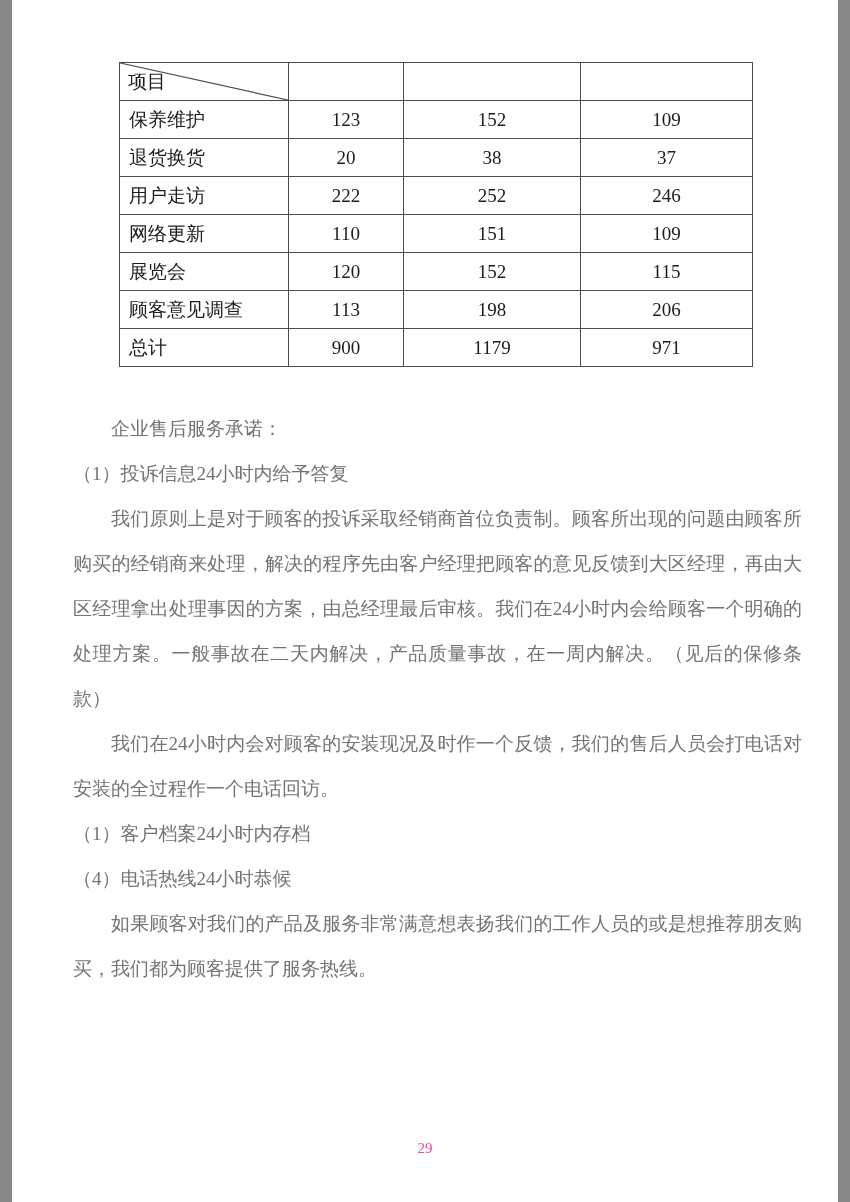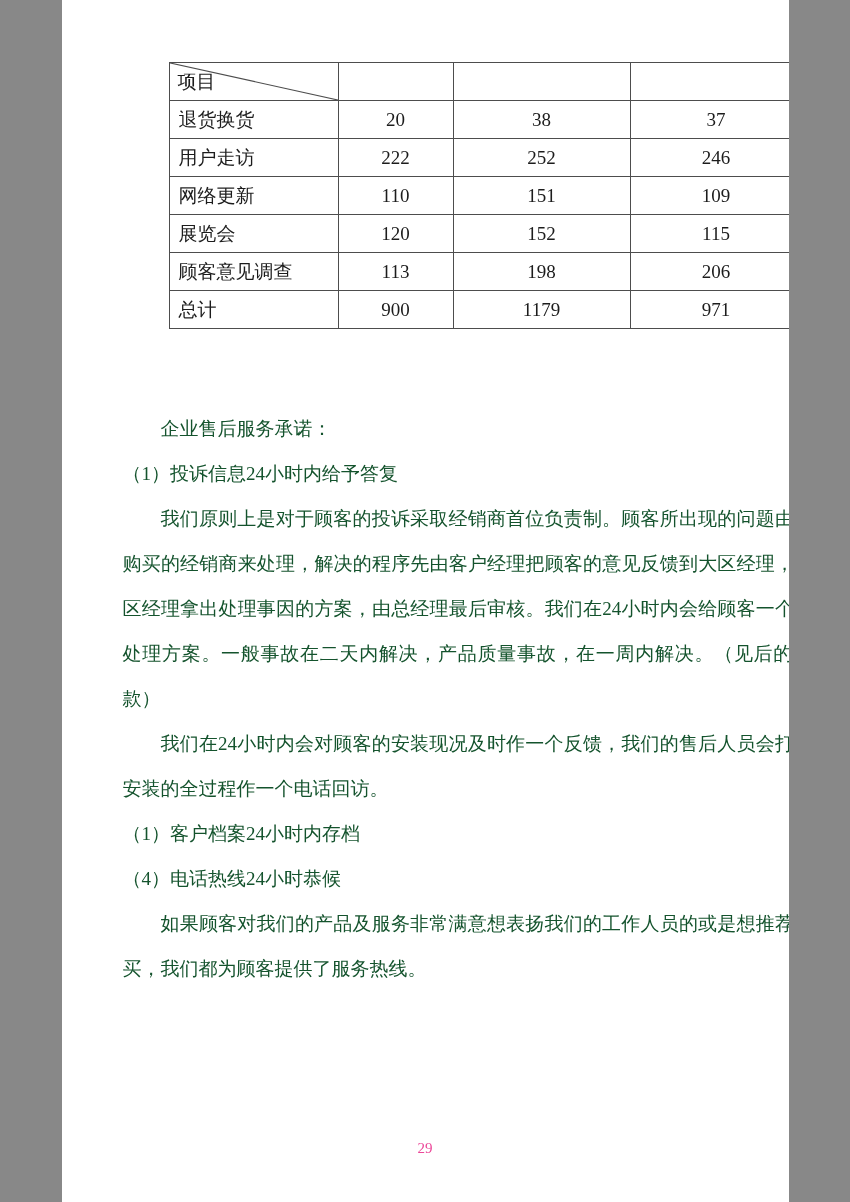--- a/index.html
+++ b/index.html
@@ -1,19 +1,19 @@
 <!DOCTYPE html>
 <html><head>
 <meta charset="utf-8">
 <style>
   * { margin: 0; padding: 0; box-sizing: border-box; }
   html, body { background: #888; }
   .page {
     position: relative;
-    width: 727px;
+    width: 826px;
     height: 1202px;
     margin: 0 auto;
     background: #ffffff;
     color: #1c1c1c;
     font-family: "Liberation Serif", "DejaVu Serif", serif;
     overflow: hidden;
   }
   
   .doc-table-wrap {
     position: absolute;
@@ -57,21 +57,21 @@
   }
   
   .body-text {
     position: absolute;
     left: 61px;
     top: 406px;
     width: 729px;
     font-size: 19px;
     line-height: 45px;
     text-align: justify;
-    color: #14532d;
+    color: #737373;
   }
   .subheading { text-indent: 2em; }
   .section-heading { text-indent: 0; }
   .section-body { text-indent: 2em; }
   
   .page-number {
     position: absolute;
     left: 0;
     top: 1140px;
     width: 100%;
@@ -97,20 +97,26 @@
           <tr>
         <td class="cell-corner">
           <svg viewBox="0 0 100 100" preserveAspectRatio="none">
             <line x1="0" y1="0" x2="100" y2="100" stroke="#4d4d4d" stroke-width="1.2" vector-effect="non-scaling-stroke"></line>
           </svg>
           <span class="corner-text">项目</span>
         </td>
         <td class="cell-num"></td>
         <td class="cell-num"></td>
         <td class="cell-num"></td>
+      </tr>
+      <tr>
+        <td class="cell-label">保养维护</td>
+        <td class="cell-num">123</td>
+        <td class="cell-num">152</td>
+        <td class="cell-num">109</td>
       </tr>
       <tr>
         <td class="cell-label">退货换货</td>
         <td class="cell-num">20</td>
         <td class="cell-num">38</td>
         <td class="cell-num">37</td>
       </tr>
       <tr>
         <td class="cell-label">用户走访</td>
         <td class="cell-num">222</td>

